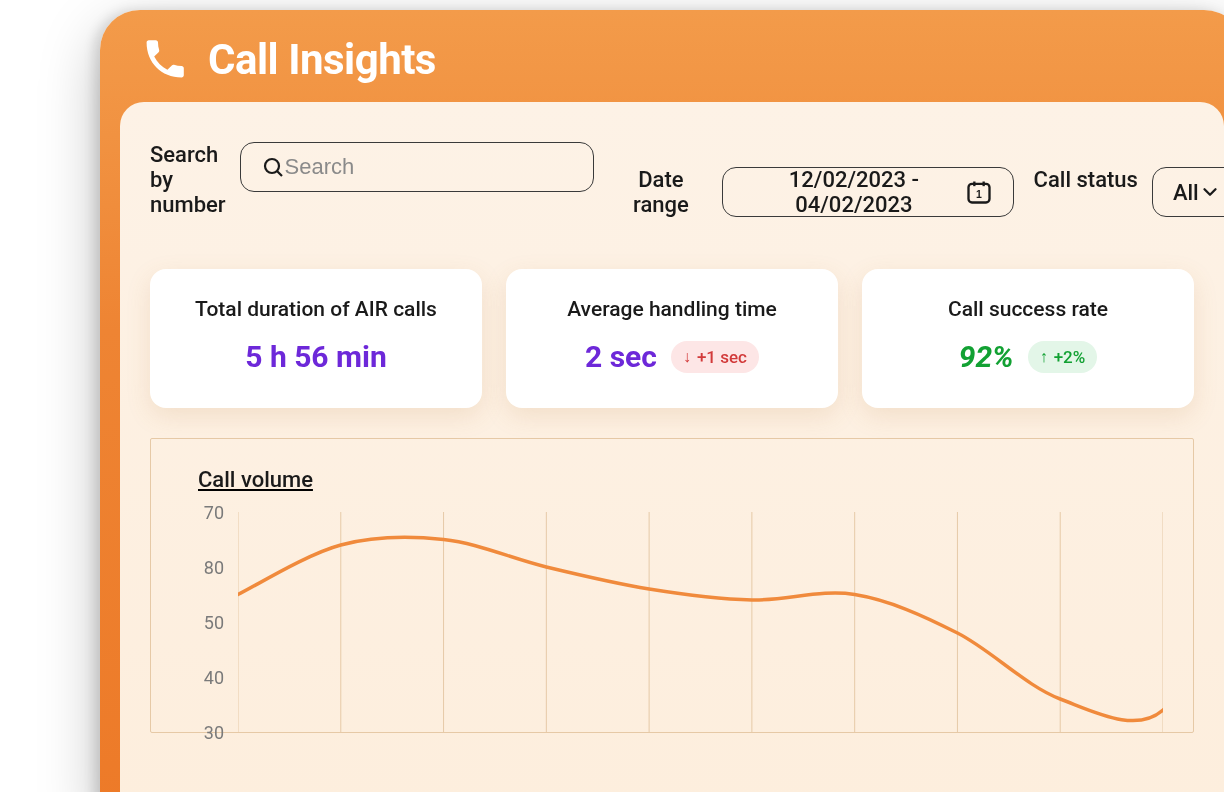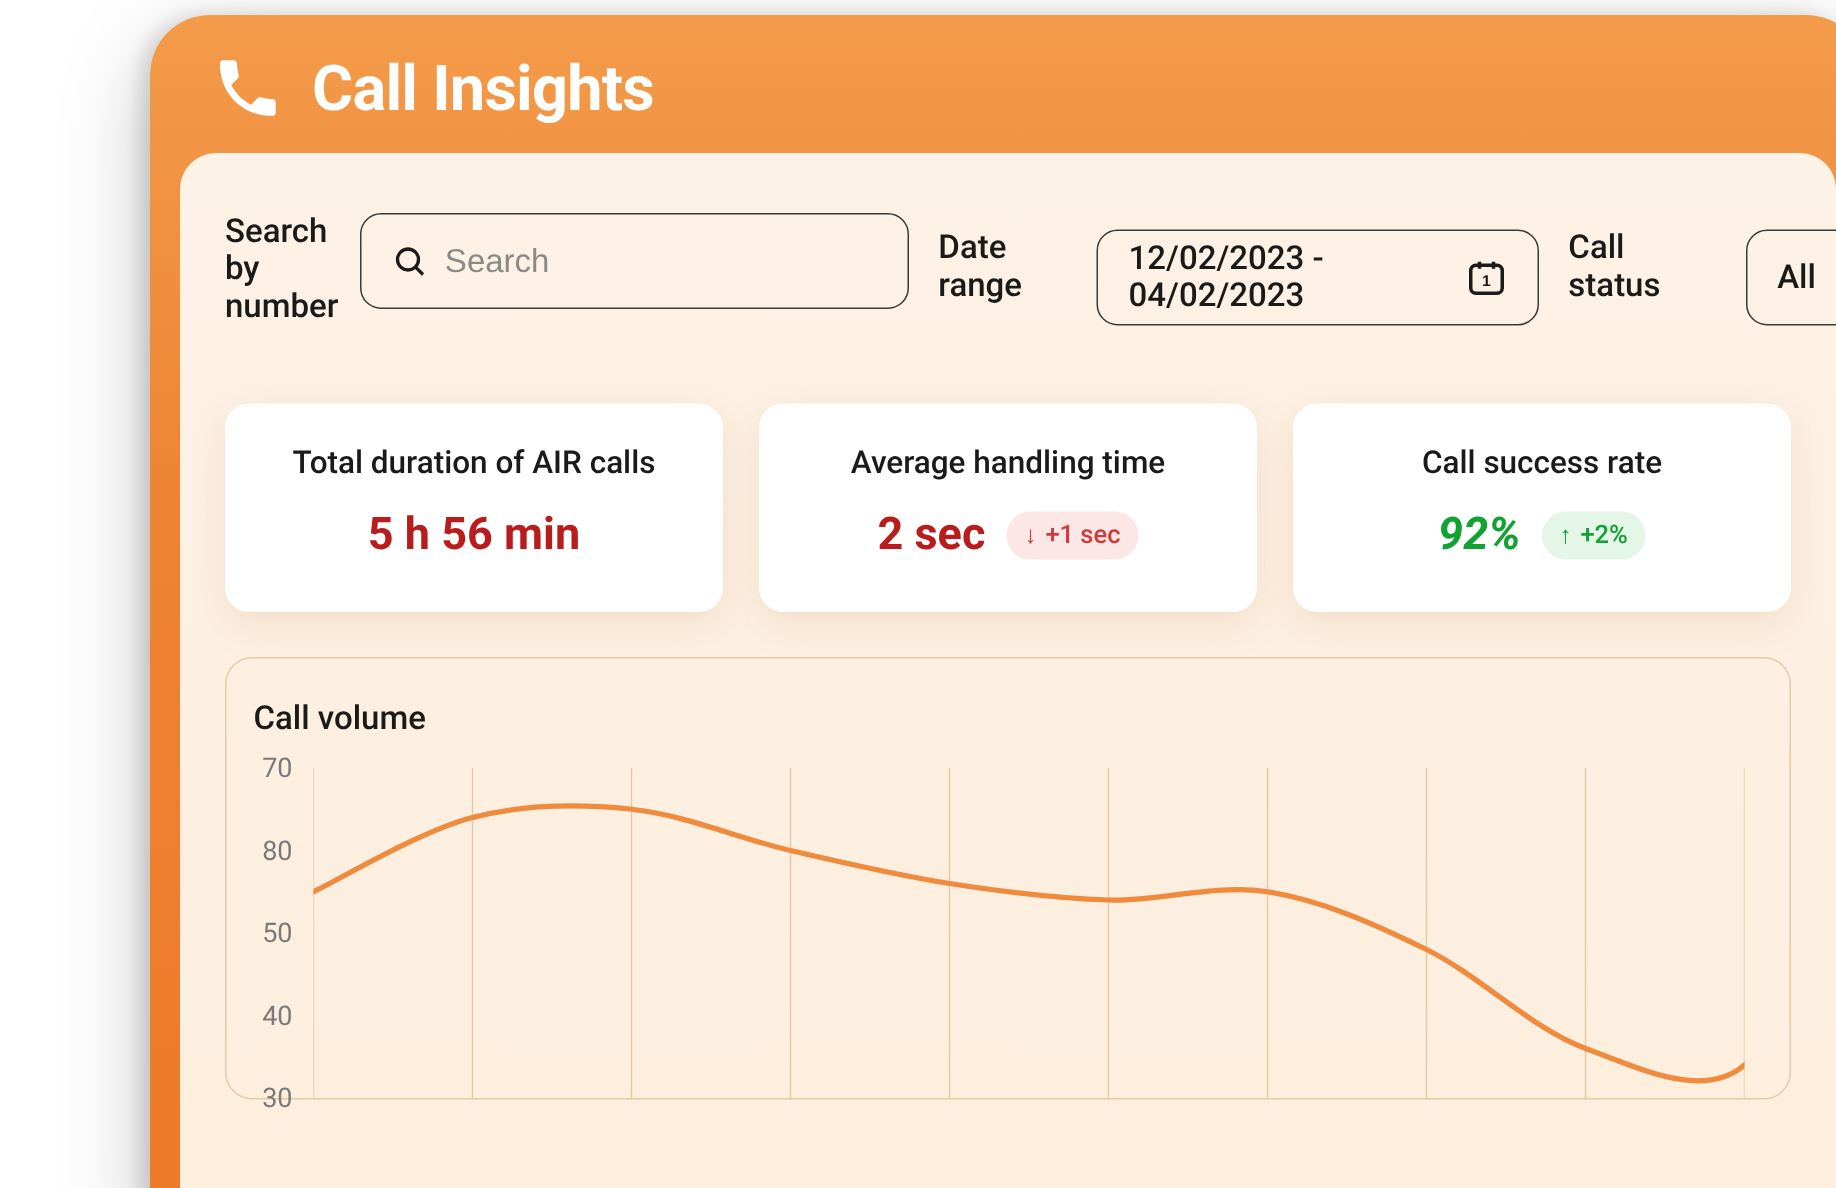--- a/index.html
+++ b/index.html
@@ -49,32 +49,31 @@
     padding: 0;
   }
   .filters {
     display: flex;
     gap: 20px;
     padding: 40px 30px 40px 30px;
     align-items: flex-end;
   }
   .filter-group { display: flex; flex-direction: row; gap: 14px; }
   .filter-group.search { flex: 0 0 380px; }
-  .filter-group.daterange { flex: 0 0 400px; }
+  .filter-group.daterange { flex: 0 0 400px; text-align: center; }
   .filter-group.status { flex: 0 0 220px; }
   .filter-label {
     font-size: 22px;
     color: #1a1a1a;
     font-weight: 500;
   }
   .input-wrap {
     display: flex;
     align-items: center;
-    gap: 12px;
-    height: 64px;
+    height: 50px;
     padding: 0 20px;
     border: 1.5px solid #3a3a3a;
     border-radius: 14px;
     background: transparent;
     font-size: 22px;
     color: #1a1a1a;
   }
   .input-wrap input {
     border: none;
     background: transparent;
@@ -110,42 +109,43 @@
   }
   .kpi-value-row {
     display: flex;
     align-items: center;
     justify-content: center;
     gap: 14px;
   }
   .kpi-value {
     font-size: 30px;
     font-weight: 700;
-    color: #b91c1c;
+    color: #6d28d9;
   }
   .kpi-value.green { color: #12a133; font-style: italic; }
   .badge {
     display: inline-flex;
     align-items: center;
     gap: 6px;
     padding: 6px 12px;
     border-radius: 999px;
     font-size: 17px;
     font-weight: 500;
   }
   .badge.red { background: #fde6e6; color: #d23a3a; }
   .badge.green { background: #e3f6e8; color: #12a133; }
   .badge-arrow { font-size: 16px; line-height: 1; }
 
   .chart-card {
     margin: 0 30px;
     border: 1.5px solid #e6c9a6;
-    border-radius: 18px;
-    padding: 28px 30px 0 18px;
+    border-radius: 2px;
+    padding: 28px 30px 0 47px;
     background: transparent;
+    text-decoration: underline;
   }
   .chart-title {
     font-size: 22px;
     color: #1a1a1a;
     font-weight: 500;
     margin-bottom: 20px;
   }
   .chart-area {
     position: relative;
     height: 220px;

